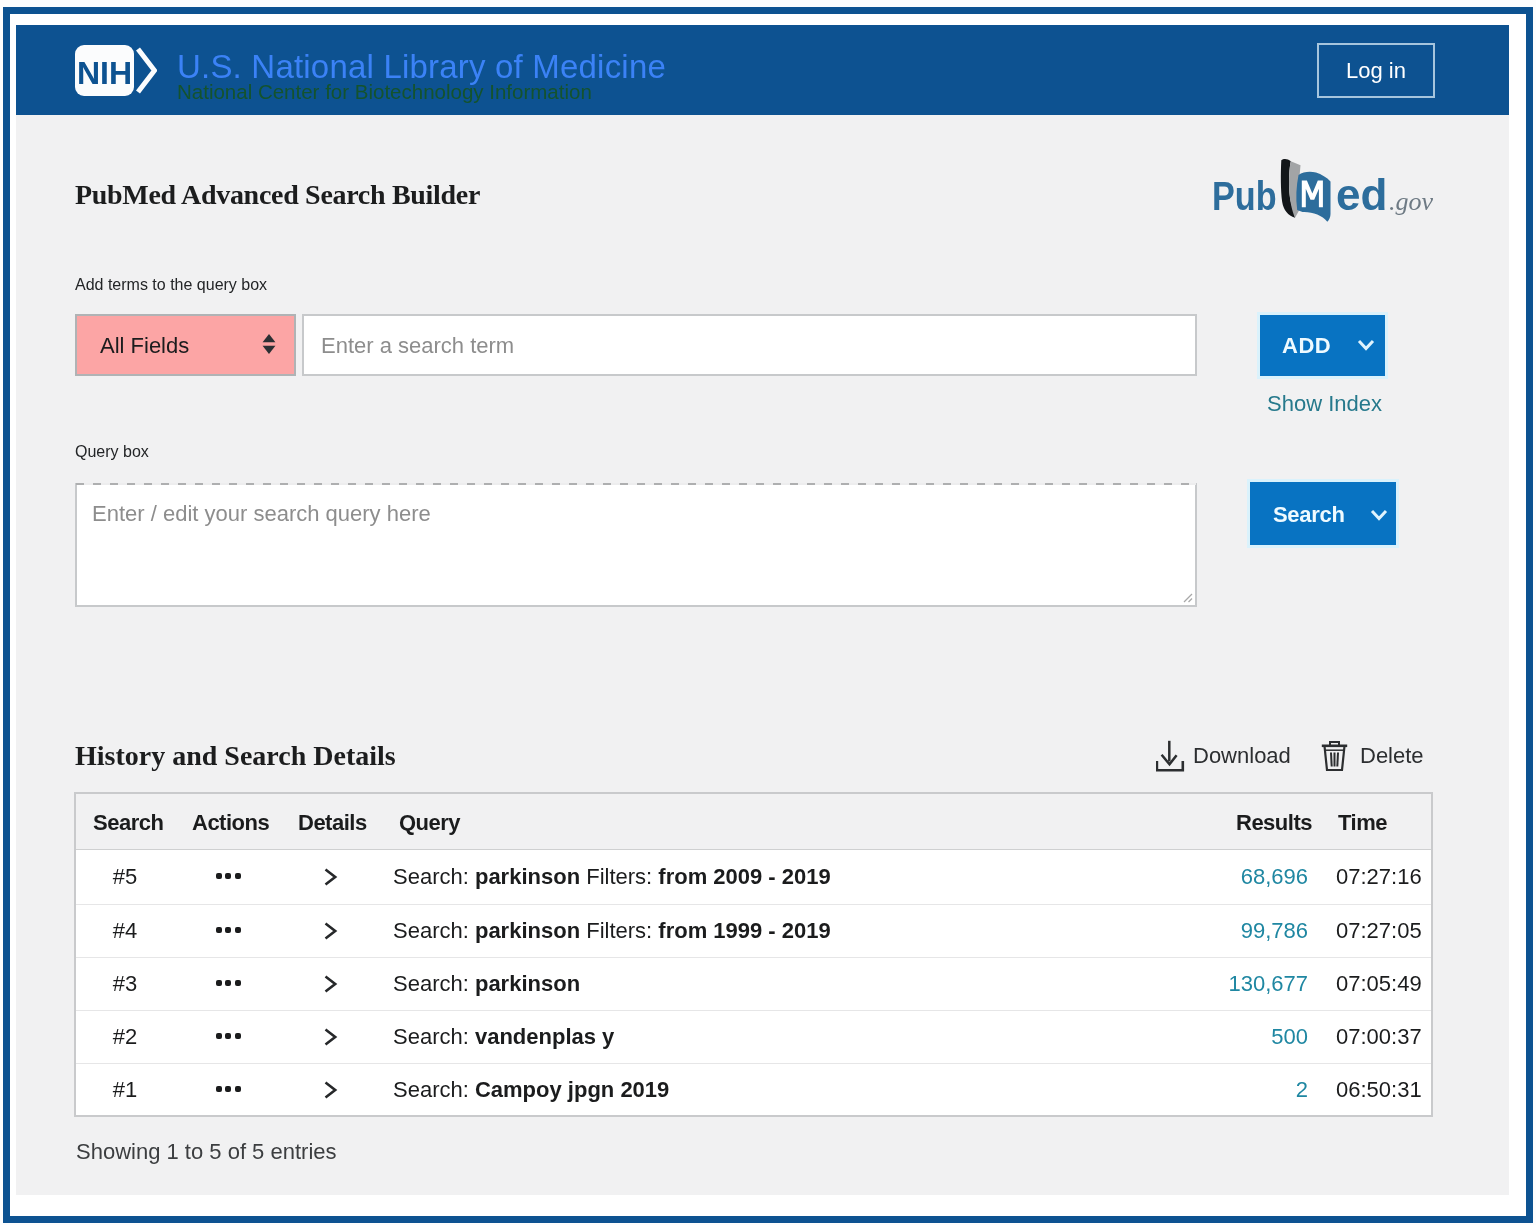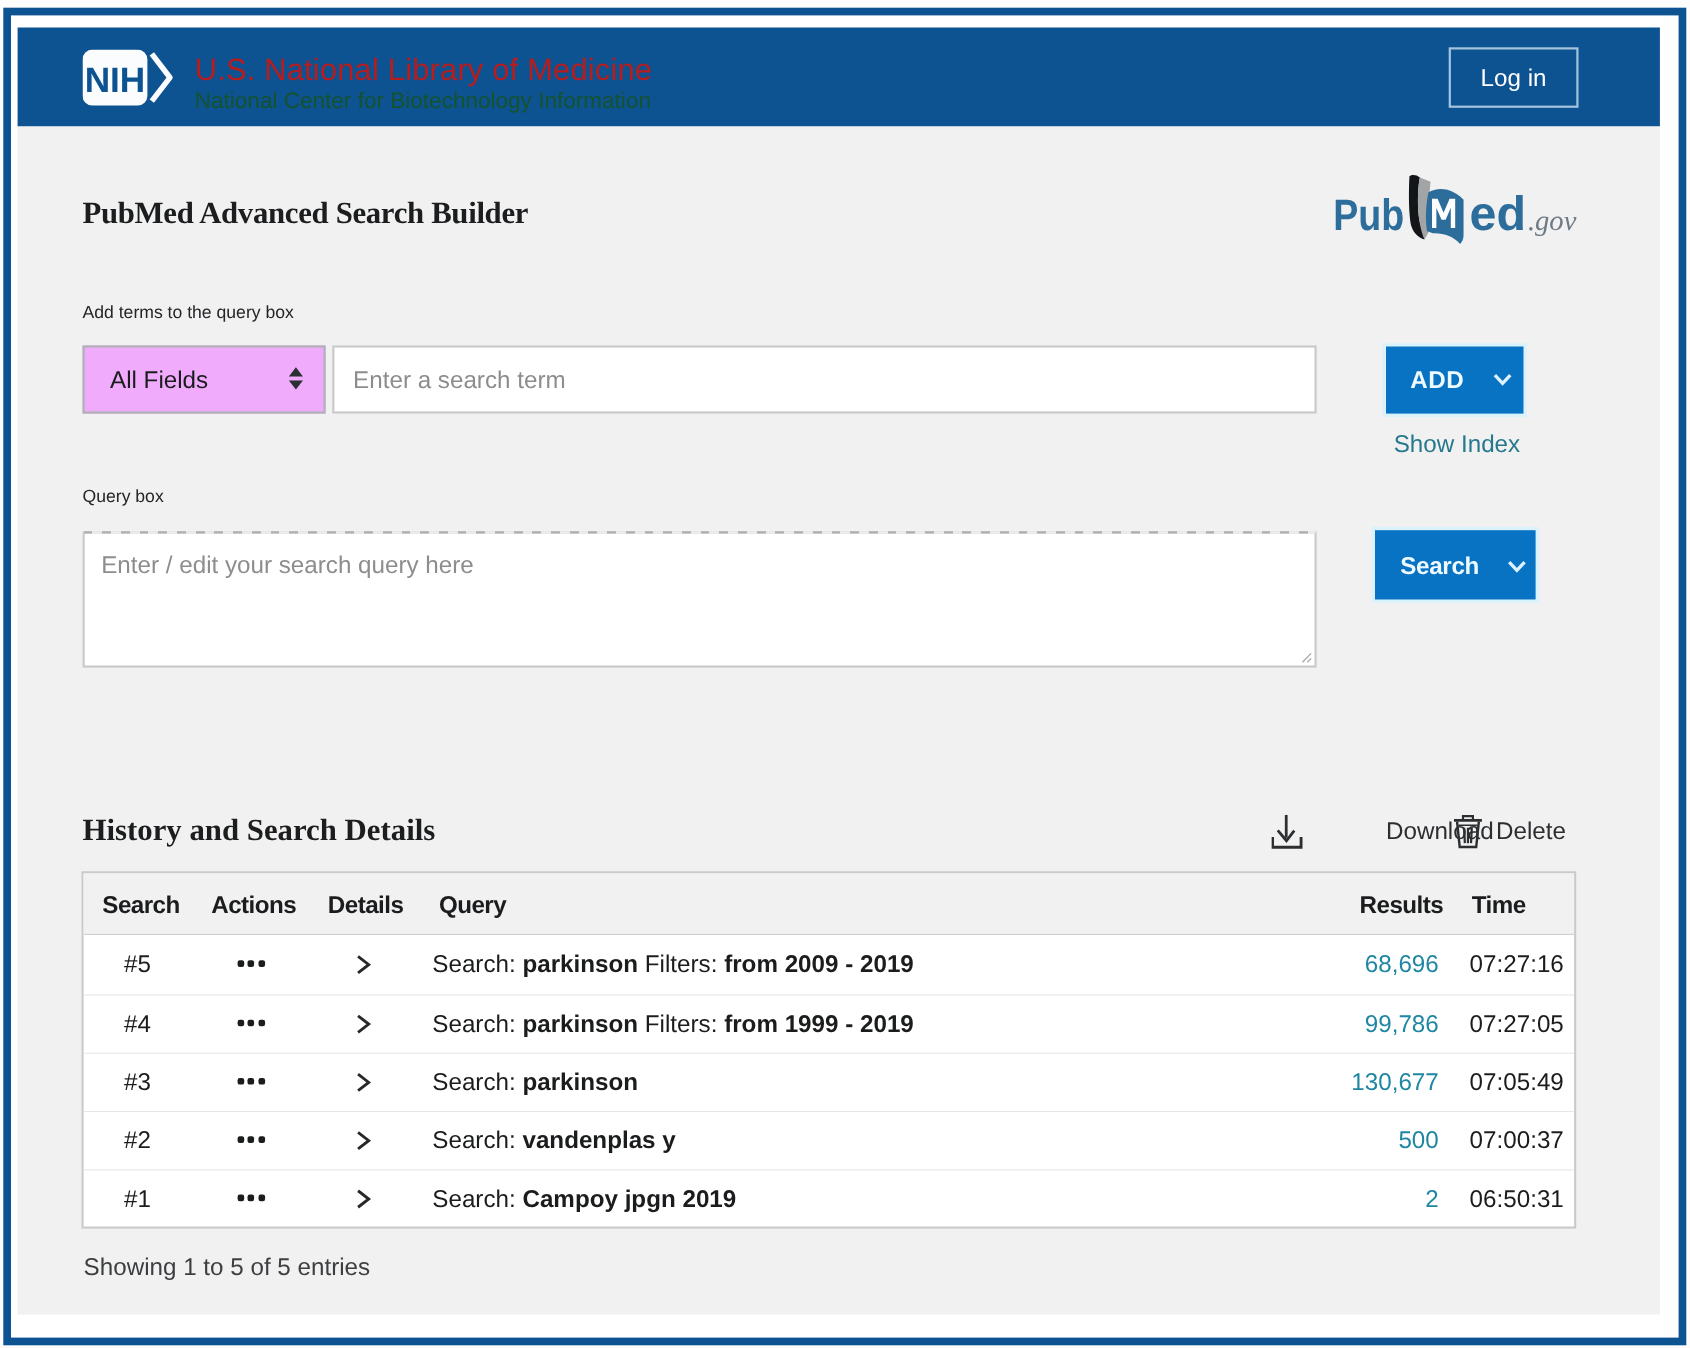--- a/index.html
+++ b/index.html
@@ -1,26 +1,26 @@
 <!DOCTYPE html>
 <html><head>
 <meta charset="utf-8">
 <style>
   * { margin:0; padding:0; box-sizing:border-box; }
   html,body { width:1536px; height:1225px; background:#fdfdfd; font-family:"Liberation Sans",sans-serif; overflow:hidden; }
   .abs { position:absolute; }
   #frame { position:absolute; left:3px; top:7px; width:1530px; height:1216px; border:7px solid #0d5291; background:#fff; }
   #header { position:absolute; left:16px; top:25px; width:1493px; height:90px; background:#0d5291; }
   #page { position:absolute; left:16px; top:115px; width:1493px; height:1080px; background:#f1f1f2; }
-  .htitle { position:absolute; left:177px; top:48px; font-size:28px; color:#b91c1c; letter-spacing:0.2px; }
+  .htitle { position:absolute; left:177px; top:48px; font-size:33px; color:#3b82f6; letter-spacing:0.2px; }
   .hsub { position:absolute; left:177px; top:80px; font-size:20.5px; color:#14532d;text-align:right; }
   #login { position:absolute; left:1317px; top:43px; width:118px; height:55px; border:2px solid #a6c5dd; color:#fff; font-size:22px; text-align:center; line-height:51px; }
   #h1 { position:absolute; left:75px; top:179px; font-family:"Liberation Serif",serif; font-weight:bold; font-size:28px; color:#1c1d1e; letter-spacing:-0.3px; }
   .label { position:absolute; font-size:16px; color:#232527; }
-  #selbox { position:absolute; left:75px; top:314px; width:221px; height:62px; background:#f0abfc; border:2px solid #b0b3b5; }
+  #selbox { position:absolute; left:75px; top:314px; width:221px; height:62px; background:#fca5a5; border:2px solid #b0b3b5; }
   #selbox .txt { position:absolute; left:23px; top:17px; font-size:22px; color:#1b1c1d; }
   #inbox { position:absolute; left:302px; top:314px; width:895px; height:62px; background:#fff; border:2px solid #c7c9cb; }
   #inbox .ph { position:absolute; left:17px; top:17px; font-size:22px; color:#8d8d8d; }
   #addbtn { position:absolute; left:1260px; top:315px; width:125px; height:61px; background:#0873c2; box-shadow:0 0 0 3px #daf2fc; }
   #addbtn .t { position:absolute; left:22px; top:18px; font-size:22px; font-weight:bold; color:#eefaff; letter-spacing:0.5px; }
   #showindex { position:absolute; left:1267px; top:391px; font-size:22px; color:#26798c; white-space:nowrap; }
   #qbox { position:absolute; left:75px; top:483px; width:1122px; height:124px; background:#fff; border:2px solid #c7c9cb;text-align:right; }
   #qbox .ph { position:absolute; left:15px; top:16px; font-size:22px; color:#8d8d8d; }
   #searchbtn { position:absolute; left:1250px; top:482px; width:146px; height:63px; background:#0873c2; box-shadow:0 0 0 3px #daf2fc; }
   #searchbtn .t { position:absolute; left:23px; top:20px; font-size:22px; font-weight:bold; color:#eefaff; letter-spacing:-0.3px; }
@@ -107,21 +107,21 @@
 </div>
 
 <div id="h2">History and Search Details</div>
 <svg class="abs" style="left:1156px; top:740px;" width="30" height="32" viewBox="0 0 30 32">
   <g fill="none" stroke="#2c2e30" stroke-width="2.5">
     <path d="M13.3,0.8 L13.3,21.5"></path>
     <path d="M5.6,14.8 L13.5,24.3 L20.6,15.2"></path>
     <path d="M0.9,21 L0.9,30.2 L26.8,30.2 L26.8,21" stroke-width="2.6"></path>
   </g>
 </svg>
-<div class="toollink" style="left:1260px; top:743px;text-align:center;">Download</div>
+<div class="toollink" style="left:1193px; top:743px;text-align:center;">Download</div>
 <svg class="abs" style="left:1321px; top:739px;" width="27" height="33" viewBox="0 0 27 33">
   <g fill="none" stroke="#2c2e30" stroke-width="2.2">
     <path d="M0.8,6.8 L26.2,6.8" stroke-width="2.6"></path>
     <path d="M9,6 L9,2.9 L18,2.9 L18,6" stroke-width="2"></path>
     <path d="M3.6,8 L6,31 L21,31 L23.4,8"></path>
     <path d="M4.8,11.2 L22.2,11.2" stroke-width="1.5"></path>
     <path d="M10,13.5 L10.7,27.5" stroke-width="2"></path>
     <path d="M13.5,13.5 L13.5,27.5" stroke-width="2"></path>
     <path d="M17,13.5 L16.3,27.5" stroke-width="2"></path>
   </g>

